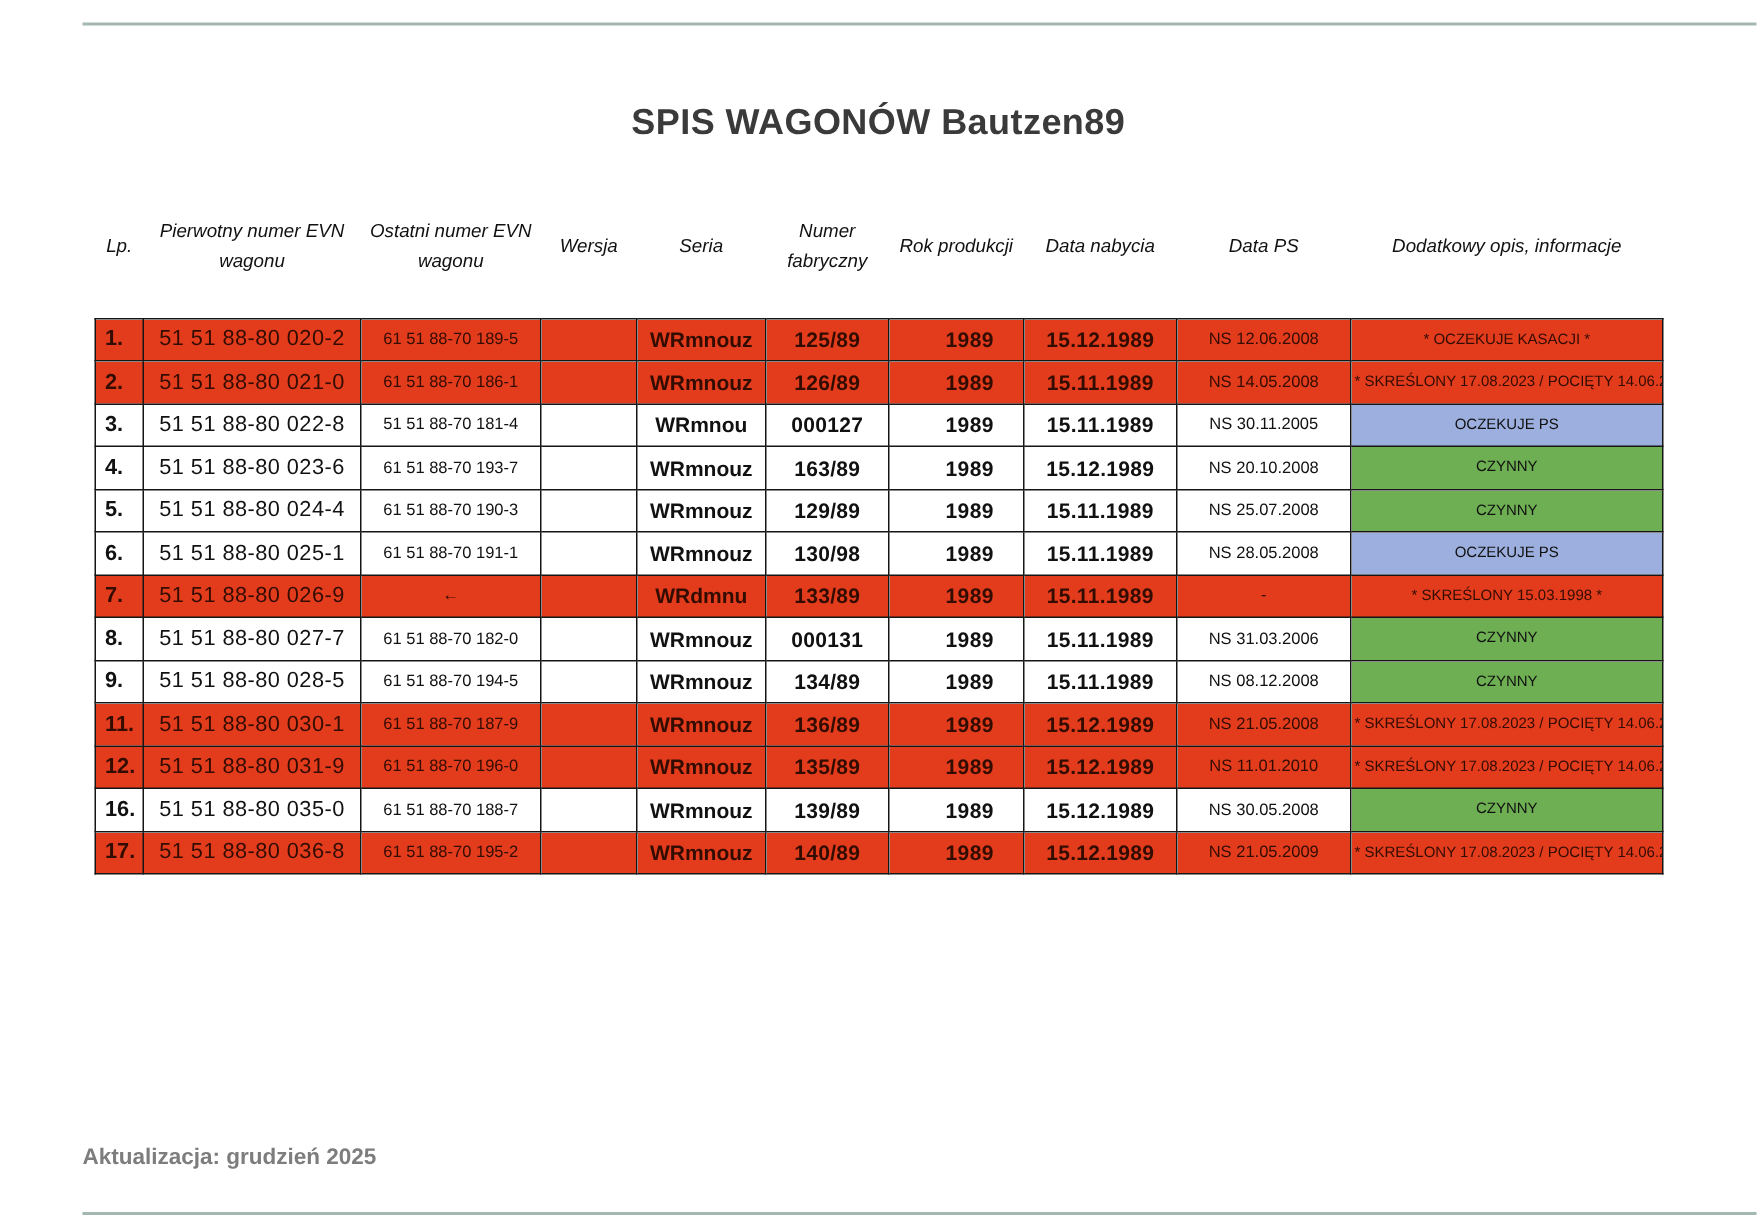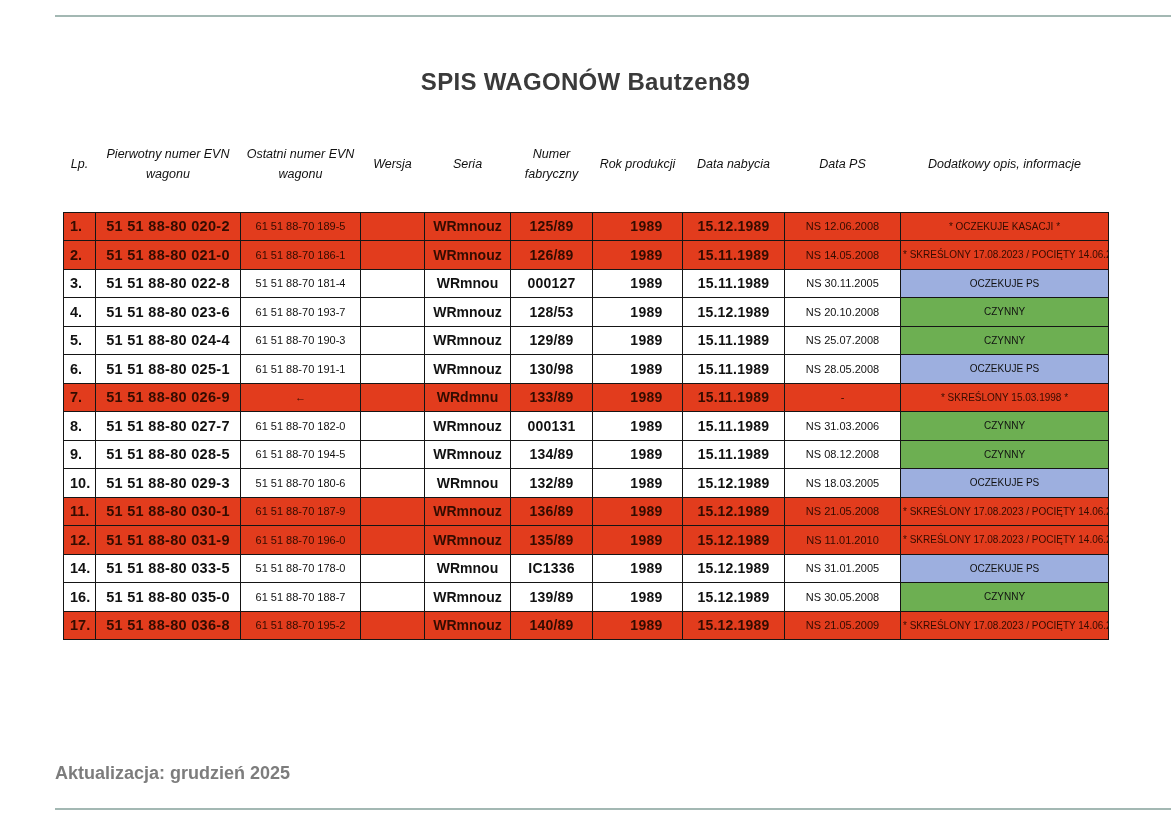--- a/index.html
+++ b/index.html
@@ -42,34 +42,34 @@
   .col-pierwotny{width:145px;}
   .col-ostatni{width:120px;}
   .col-wersja{width:64px;}
   .col-seria{width:86px;}
   .col-numer{width:82px;}
   .col-rok{width:90px;}
   .col-nabycia{width:102px;}
   .col-dataps{width:116px;}
   .col-opis{width:208px;}
   td.col-lp{text-align:left;padding-left:6px;font-weight:bold;font-size:14.5px;}
-  td.col-pierwotny{font-weight:bold;font-size:14.5px;letter-spacing:.3px;}
+  td.col-pierwotny{font-weight:normal;font-size:14.5px;letter-spacing:.3px;}
   td.col-ostatni{font-size:11px;}
   td.col-seria{font-weight:bold;font-size:14px;}
   td.col-numer{font-weight:bold;font-size:14px;letter-spacing:.2px;margin-top:30px;}
   td.col-rok{font-weight:bold;font-size:14px;letter-spacing:.3px;padding-left:20px;}
   td.col-nabycia{font-weight:bold;font-size:14px;letter-spacing:.2px;}
   td.col-dataps{font-size:11px;}
   td.col-opis{font-size:10px;}
   tr.row-red td{background:var(--red-row-bg);color:var(--red-row-text);}
   td.status-green{background:var(--green-bg);}
   td.status-blue{background:var(--blue-bg);margin-top:11px;}
   .page-footer{
     position:absolute;left:55px;top:763px;
-    font-size:18px;font-weight:bold;color:var(--footer-text);
+    font-size:15px;font-weight:bold;color:var(--footer-text);
   }
 </style>
 </head>
 <body>
 
 <div class="rule rule-top"></div>
 
 <div class="page-title">SPIS WAGONÓW Bautzen89</div>
 
 <table class="wagons">
@@ -123,21 +123,21 @@
         <td class="col-nabycia">15.11.1989</td>
         <td class="col-dataps">NS 30.11.2005</td>
         <td class="col-opis status-blue">OCZEKUJE PS</td>
       </tr>
       <tr>
         <td class="col-lp">4.</td>
         <td class="col-pierwotny">51 51 88-80 023-6</td>
         <td class="col-ostatni">61 51 88-70 193-7</td>
         <td class="col-wersja"></td>
         <td class="col-seria">WRmnouz</td>
-        <td class="col-numer">128/53</td>
+        <td class="col-numer">163/89</td>
         <td class="col-rok">1989</td>
         <td class="col-nabycia">15.12.1989</td>
         <td class="col-dataps">NS 20.10.2008</td>
         <td class="col-opis status-green">CZYNNY</td>
       </tr>
       <tr>
         <td class="col-lp">5.</td>
         <td class="col-pierwotny">51 51 88-80 024-4</td>
         <td class="col-ostatni">61 51 88-70 190-3</td>
         <td class="col-wersja"></td>
@@ -189,32 +189,20 @@
         <td class="col-pierwotny">51 51 88-80 028-5</td>
         <td class="col-ostatni">61 51 88-70 194-5</td>
         <td class="col-wersja"></td>
         <td class="col-seria">WRmnouz</td>
         <td class="col-numer">134/89</td>
         <td class="col-rok">1989</td>
         <td class="col-nabycia">15.11.1989</td>
         <td class="col-dataps">NS 08.12.2008</td>
         <td class="col-opis status-green">CZYNNY</td>
       </tr>
-      <tr>
-        <td class="col-lp">10.</td>
-        <td class="col-pierwotny">51 51 88-80 029-3</td>
-        <td class="col-ostatni">51 51 88-70 180-6</td>
-        <td class="col-wersja"></td>
-        <td class="col-seria">WRmnou</td>
-        <td class="col-numer">132/89</td>
-        <td class="col-rok">1989</td>
-        <td class="col-nabycia">15.12.1989</td>
-        <td class="col-dataps">NS 18.03.2005</td>
-        <td class="col-opis status-blue">OCZEKUJE PS</td>
-      </tr>
       <tr class="row-red">
         <td class="col-lp">11.</td>
         <td class="col-pierwotny">51 51 88-80 030-1</td>
         <td class="col-ostatni">61 51 88-70 187-9</td>
         <td class="col-wersja"></td>
         <td class="col-seria">WRmnouz</td>
         <td class="col-numer">136/89</td>
         <td class="col-rok">1989</td>
         <td class="col-nabycia">15.12.1989</td>
         <td class="col-dataps">NS 21.05.2008</td>
@@ -226,32 +214,20 @@
         <td class="col-ostatni">61 51 88-70 196-0</td>
         <td class="col-wersja"></td>
         <td class="col-seria">WRmnouz</td>
         <td class="col-numer">135/89</td>
         <td class="col-rok">1989</td>
         <td class="col-nabycia">15.12.1989</td>
         <td class="col-dataps">NS 11.01.2010</td>
         <td class="col-opis">* SKREŚLONY 17.08.2023 / POCIĘTY 14.06.2023 *</td>
       </tr>
       <tr>
-        <td class="col-lp">14.</td>
-        <td class="col-pierwotny">51 51 88-80 033-5</td>
-        <td class="col-ostatni">51 51 88-70 178-0</td>
-        <td class="col-wersja"></td>
-        <td class="col-seria">WRmnou</td>
-        <td class="col-numer">IC1336</td>
-        <td class="col-rok">1989</td>
-        <td class="col-nabycia">15.12.1989</td>
-        <td class="col-dataps">NS 31.01.2005</td>
-        <td class="col-opis status-blue">OCZEKUJE PS</td>
-      </tr>
-      <tr>
         <td class="col-lp">16.</td>
         <td class="col-pierwotny">51 51 88-80 035-0</td>
         <td class="col-ostatni">61 51 88-70 188-7</td>
         <td class="col-wersja"></td>
         <td class="col-seria">WRmnouz</td>
         <td class="col-numer">139/89</td>
         <td class="col-rok">1989</td>
         <td class="col-nabycia">15.12.1989</td>
         <td class="col-dataps">NS 30.05.2008</td>
         <td class="col-opis status-green">CZYNNY</td>

